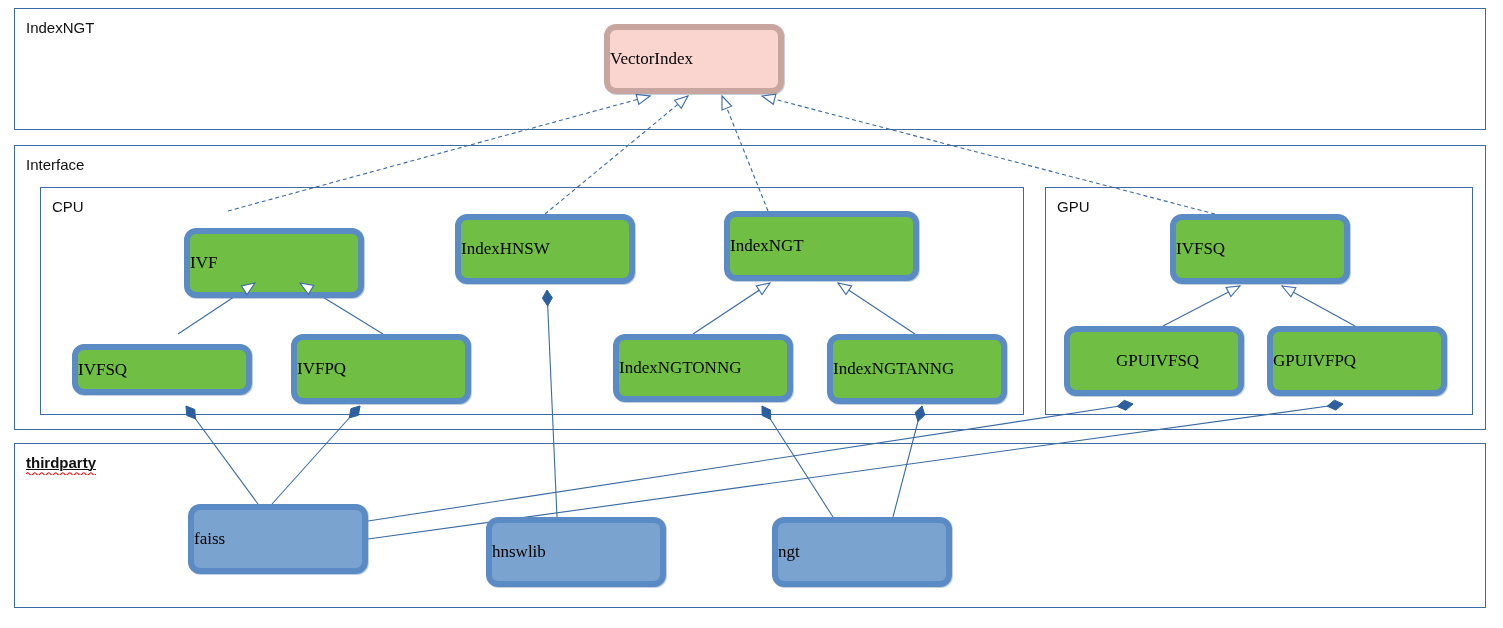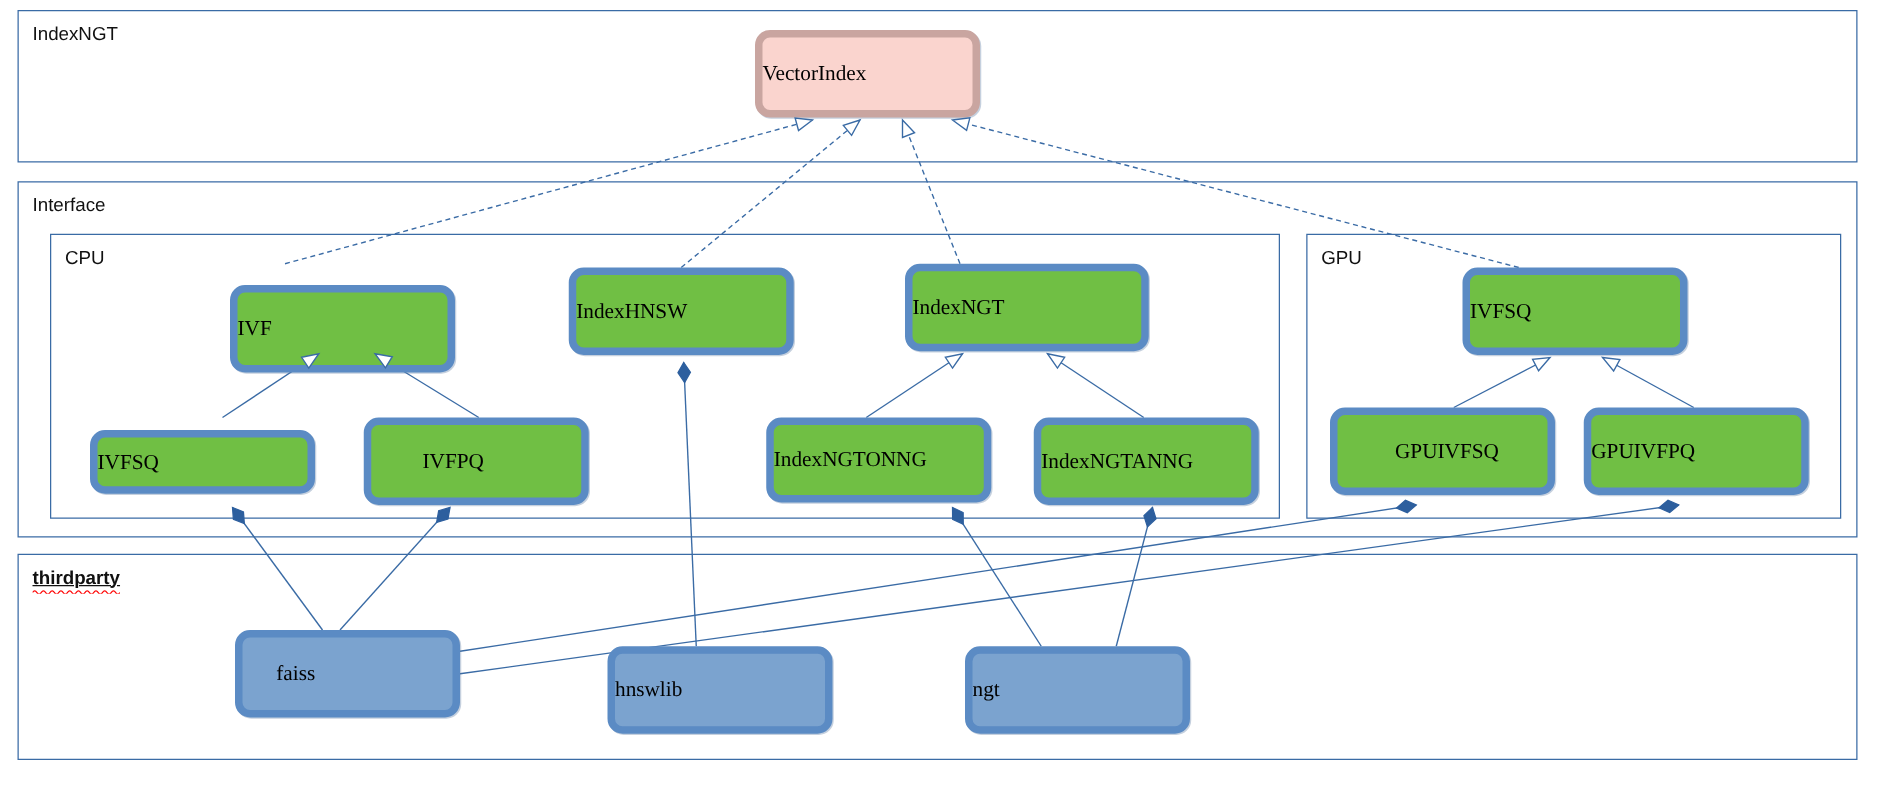--- a/index.html
+++ b/index.html
@@ -135,39 +135,39 @@
       </div>
       <div class="node green" style="left: 455px; top: 214px; width: 180px; height: 70px;">
         <span>IndexHNSW</span>
       </div>
       <div class="node green" style="left: 702px; top: 211px; width: 195px; height: 70px; margin-left: 22px;">
         <span>IndexNGT</span>
       </div>
       <div class="node green" style="left: 72px; top: 334px; width: 180px; height: 51px; margin-top: 10px;">
         <span>IVFSQ</span>
       </div>
-      <div class="node green" style="left: 291px; top: 334px; width: 180px; height: 70px; padding-left: 41px;">
+      <div class="node green" style="left: 291px; top: 334px; width: 180px; height: 70px;">
         <span>IVFPQ</span>
       </div>
       <div class="node green" style="left: 613px; top: 334px; width: 180px; height: 68px;">
         <span>IndexNGTONNG</span>
       </div>
       <div class="node green" style="left: 827px; top: 334px; width: 180px; height: 70px;">
         <span>IndexNGTANNG</span>
       </div>
       <div class="node green" style="left: 1170px; top: 214px; width: 180px; height: 70px;">
         <span>IVFSQ</span>
       </div>
       <div class="node green" style="left: 1064px; top: 326px; width: 180px; height: 70px; padding-left: 46px;">
         <span>GPUIVFSQ</span>
       </div>
       <div class="node green" style="left: 1267px; top: 326px; width: 180px; height: 70px;">
         <span>GPUIVFPQ</span>
       </div>
-      <div class="node blue" style="left: 188px; top: 504px; width: 180px; height: 70px; padding-left: 27px;">
+      <div class="node blue" style="left: 188px; top: 504px; width: 180px; height: 70px;">
         <span>faiss</span>
       </div>
       <div class="node blue" style="left: 486px; top: 517px; width: 180px; height: 70px;">
         <span>hnswlib</span>
       </div>
       <div class="node blue" style="left: 772px; top: 517px; width: 180px; height: 70px;">
         <span>ngt</span>
       </div>
     </div>
 

